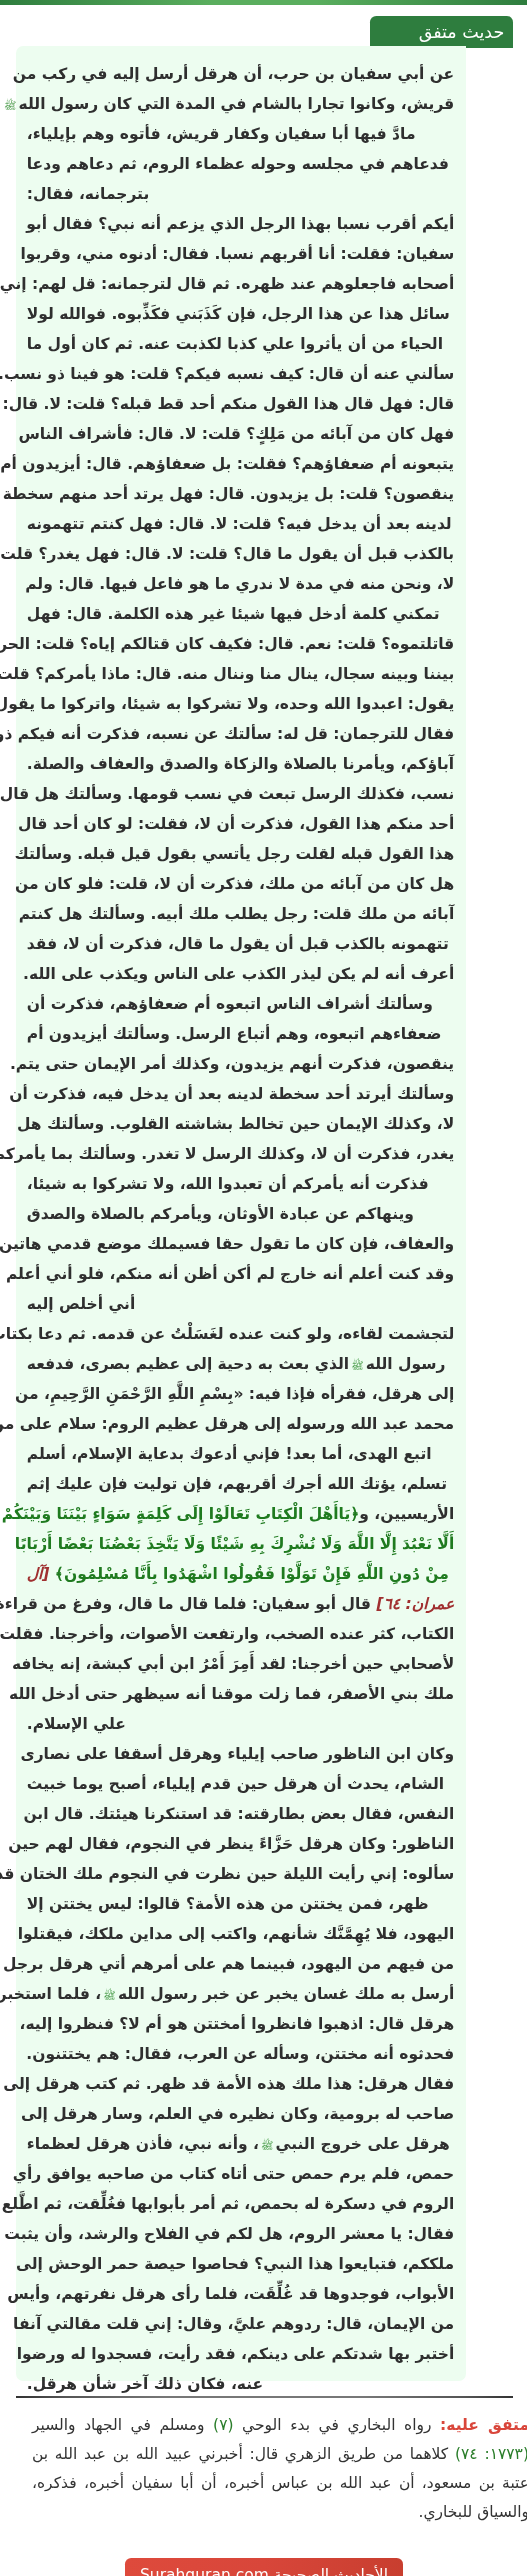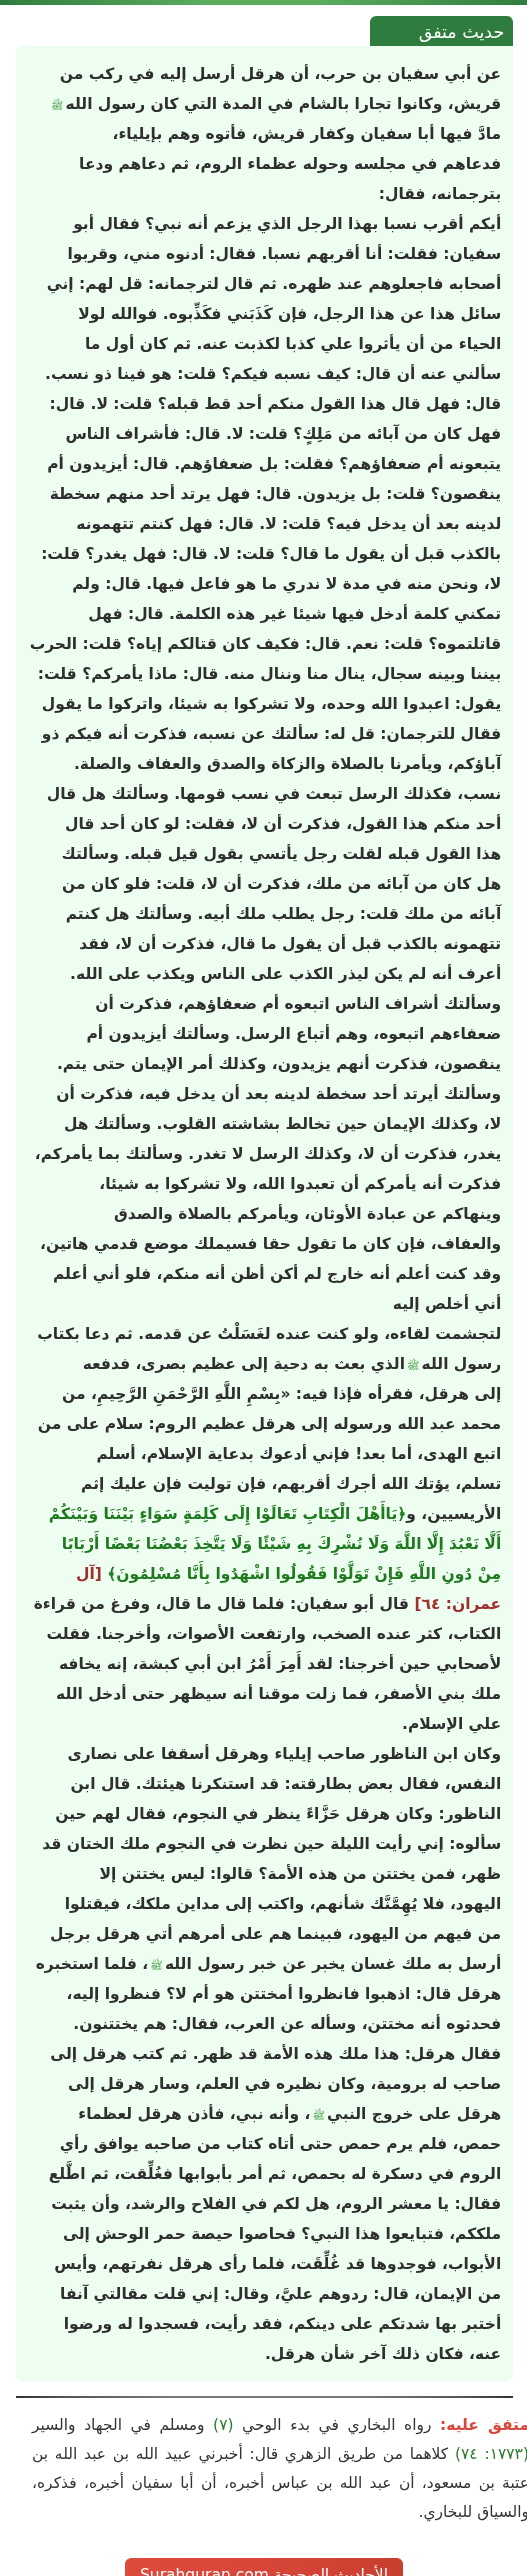--- a/index.html
+++ b/index.html
@@ -9,34 +9,34 @@
     position: absolute; left: 0; top: 0; width: 528px; height: 5.2px;
     background: linear-gradient(90deg, #2e7d3e 0%, #5aae5e 40%, #5aae5e 60%, #2e7d3e 100%);
   }
   .title-tab {
     position: absolute; left: 370px; top: 15.5px; width: 143px; height: 32px;
     background: #2e7d3e; border-radius: 6.2px 6.2px 0 0;
     color: #ffffff; font-size: 17.5px; line-height: 32px; text-align: center;
     direction: rtl; font-family: "DejaVu Sans", sans-serif; padding-left: 40px;
   }
   .hadith-box {
-    position: absolute; left: 15.5px; top: 46px; width: 497px; height: 2335px;
+    position: absolute; left: 15.5px; top: 46px; width: 450px; height: 2335px;
     background: #edfdf0; border-radius: 0 0 7.2px 7.2px;
     border-top-left-radius: 7.2px;
     padding: 13.4px 11.3px 0 11.3px;
-    direction: rtl; text-align: right;
+    direction: rtl; text-align: left;
   }
   .hadith-line {
     display: block; height: 30px; line-height: 30px;
     font-size: 15.5px; font-weight: bold; color: #2f2f2f;
     white-space: nowrap; overflow: visible;
     font-family: "DejaVu Sans", sans-serif;
   }
   .verse { color: #1f7a1f; }
-  .ref { color: #a03030; }
+  .ref { color: #a03030; font-style: italic; }
   .saw {
     display: inline-block; color: #2a8a2a; font-size: 10.3px; font-weight: normal;
     vertical-align: middle; margin: 0 2.1px; line-height: 1;
   }
   .divider {
     position: absolute; left: 15.5px; top: 2396px; width: 497px; height: 2.1px;
     background: linear-gradient(90deg, #333 0%, #555 10%, #777 30%, #777 70%, #555 90%, #333 100%);
   }
   .takhrij {
     position: absolute; left: 32px; top: 2411px; width: 497px;
@@ -112,20 +112,21 @@
     <span class="hadith-line"><span>تسلم، يؤتك الله أجرك أقربهم، فإن توليت فإن عليك إثم</span></span>
     <span class="hadith-line"><span>الأريسيين، و</span><span class="verse">﴿يَاأَهْلَ الْكِتَابِ تَعَالَوْا إِلَى كَلِمَةٍ سَوَاءٍ بَيْنَنَا وَبَيْنَكُمْ</span></span>
     <span class="hadith-line"><span class="verse">أَلَّا نَعْبُدَ إِلَّا اللَّهَ وَلَا نُشْرِكَ بِهِ شَيْئًا وَلَا يَتَّخِذَ بَعْضُنَا بَعْضًا أَرْبَابًا</span></span>
     <span class="hadith-line"><span class="verse">مِنْ دُونِ اللَّهِ فَإِنْ تَوَلَّوْا فَقُولُوا اشْهَدُوا بِأَنَّا مُسْلِمُونَ﴾</span> <span class="ref">[آل</span></span>
     <span class="hadith-line"><span class="ref">عمران: ٦٤]</span> <span>قال أبو سفيان: فلما قال ما قال، وفرغ من قراءة</span></span>
     <span class="hadith-line"><span>الكتاب، كثر عنده الصخب، وارتفعت الأصوات، وأخرجنا. فقلت</span></span>
     <span class="hadith-line"><span>لأصحابي حين أخرجنا: لقد أَمِرَ أَمْرُ ابن أبي كبشة، إنه يخافه</span></span>
     <span class="hadith-line"><span>ملك بني الأصفر، فما زلت موقنا أنه سيظهر حتى أدخل الله</span></span>
     <span class="hadith-line"><span>علي الإسلام.</span></span>
     <span class="hadith-line"><span>وكان ابن الناظور صاحب إيلياء وهرقل أسقفا على نصارى</span></span>
+    <span class="hadith-line"><span>الشام، يحدث أن هرقل حين قدم إيلياء، أصبح يوما خبيث</span></span>
     <span class="hadith-line"><span>النفس، فقال بعض بطارقته: قد استنكرنا هيئتك. قال ابن</span></span>
     <span class="hadith-line"><span>الناظور: وكان هرقل حَزَّاءً ينظر في النجوم، فقال لهم حين</span></span>
     <span class="hadith-line"><span>سألوه: إني رأيت الليلة حين نظرت في النجوم ملك الختان قد</span></span>
     <span class="hadith-line"><span>ظهر، فمن يختتن من هذه الأمة؟ قالوا: ليس يختتن إلا</span></span>
     <span class="hadith-line"><span>اليهود، فلا يُهِمَّنَّك شأنهم، واكتب إلى مداين ملكك، فيقتلوا</span></span>
     <span class="hadith-line"><span>من فيهم من اليهود، فبينما هم على أمرهم أتي هرقل برجل</span></span>
     <span class="hadith-line"><span>أرسل به ملك غسان يخبر عن خبر رسول الله</span><span class="saw">ﷺ</span><span>، فلما استخبره</span></span>
     <span class="hadith-line"><span>هرقل قال: اذهبوا فانظروا أمختتن هو أم لا؟ فنظروا إليه،</span></span>
     <span class="hadith-line"><span>فحدثوه أنه مختتن، وسأله عن العرب، فقال: هم يختتنون.</span></span>
     <span class="hadith-line"><span>فقال هرقل: هذا ملك هذه الأمة قد ظهر. ثم كتب هرقل إلى</span></span>

